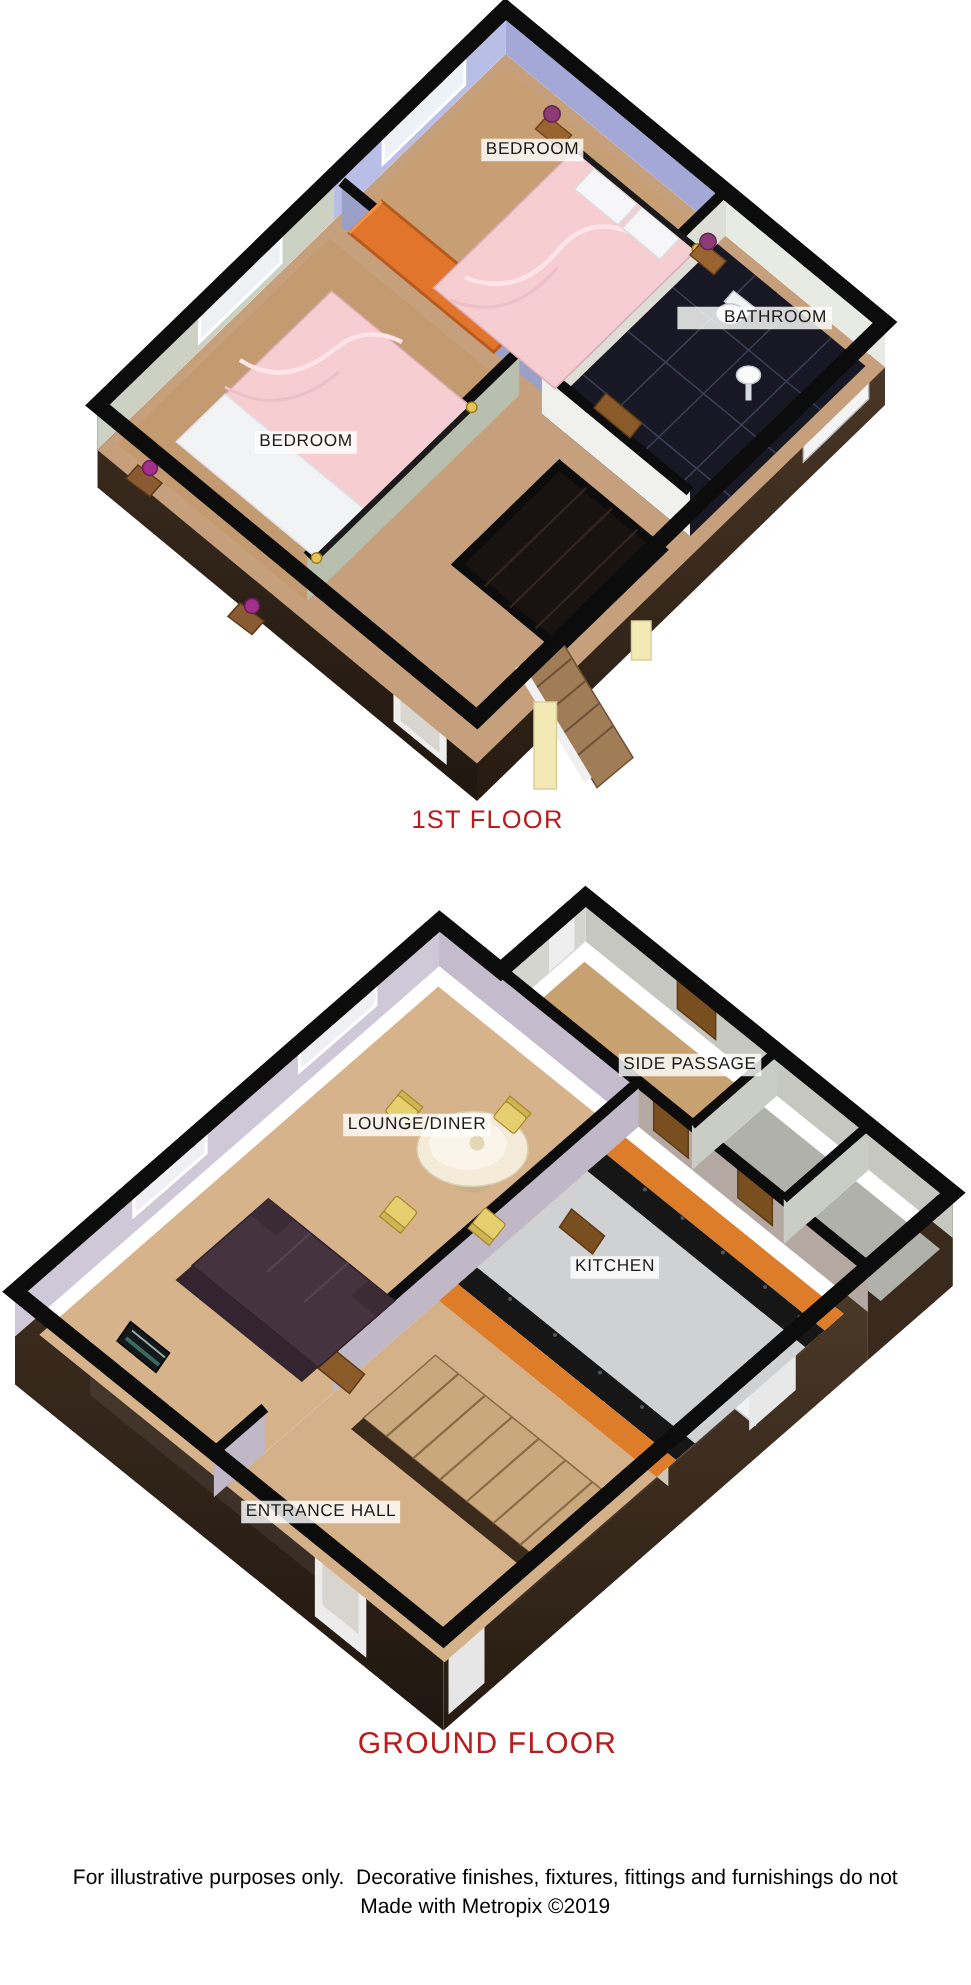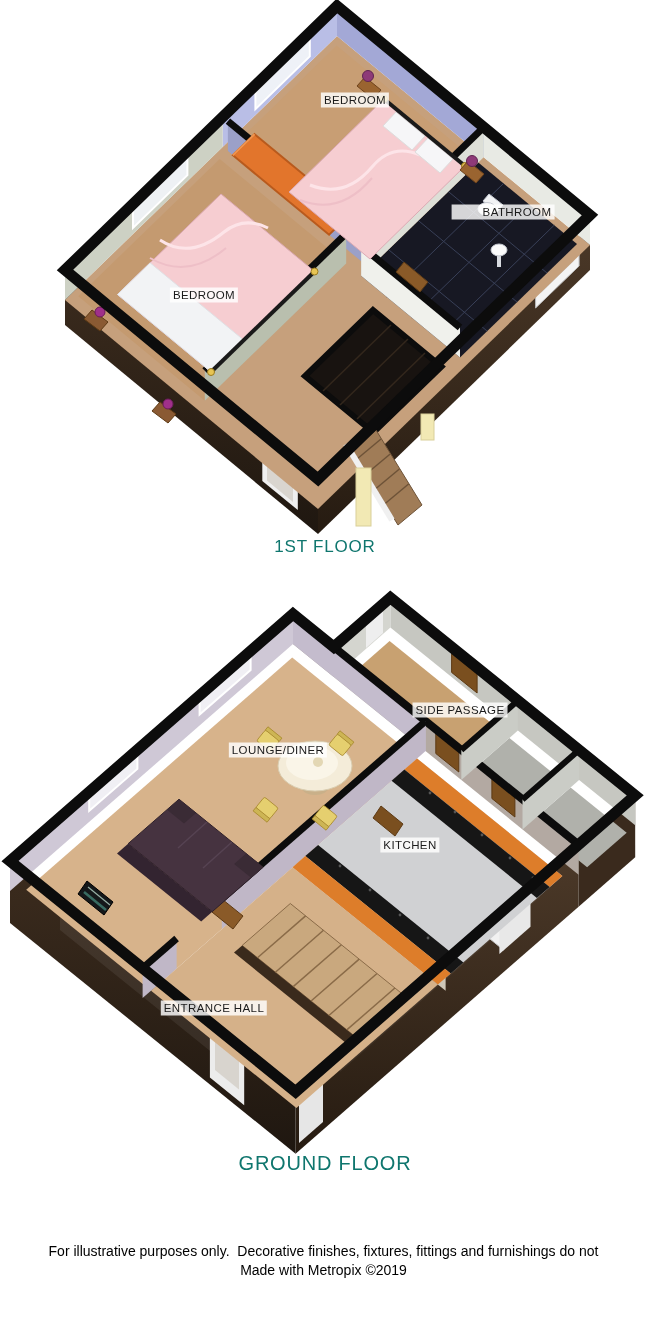--- a/index.html
+++ b/index.html
@@ -3,21 +3,21 @@
 <meta charset="utf-8">
 <style>
   html,body{margin:0;padding:0;background:#ffffff;}
   .canvas{position:relative;width:647px;height:1323px;background:#ffffff;overflow:hidden;
           font-family:"Liberation Sans", sans-serif;}
   .canvas svg{position:absolute;left:0;top:0;}
   .room-label{position:absolute;transform:translate(-50%,-50%);
     font-size:11.5px;letter-spacing:.4px;color:#1b1b1b;line-height:13px;
     background:rgba(255,255,255,.82);padding:1px 3px;white-space:nowrap;}
   .floor-title{position:absolute;transform:translate(-50%,-50%);
-    color:#0f766e;letter-spacing:.8px;white-space:nowrap;}
+    color:#b91c1c;letter-spacing:.8px;white-space:nowrap;}
   .floor-title.first{font-size:17px;}
   .floor-title.ground{font-size:20px;}
   .footer{position:absolute;left:0;top:1242px;width:647px;text-align:center;
     font-size:14px;line-height:18.5px;color:#000;}
   .footer div{white-space:pre;}
 </style>
 </head>
 <body>
 
 <div class="canvas">

